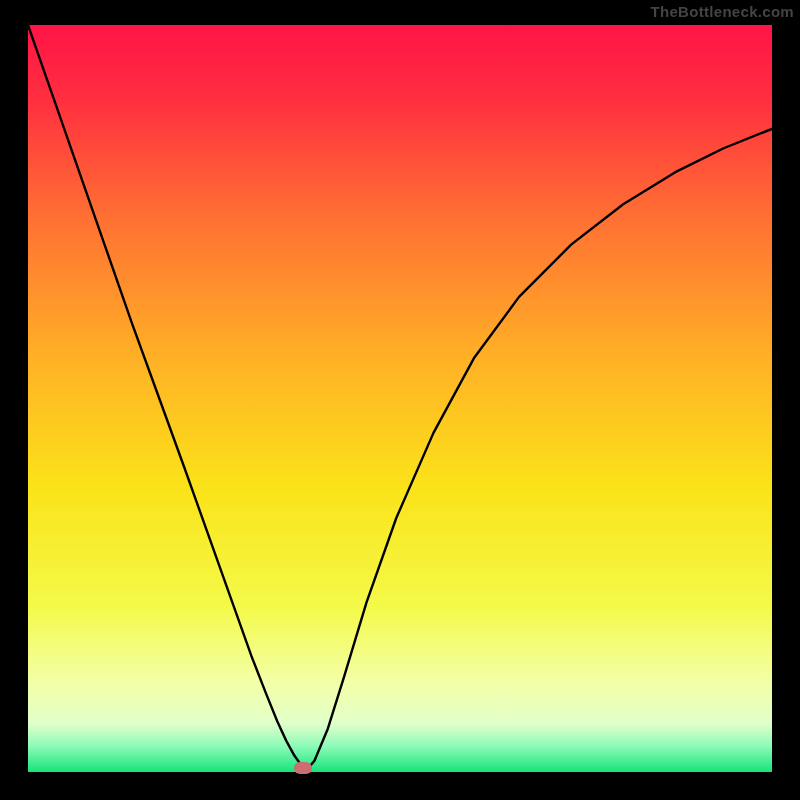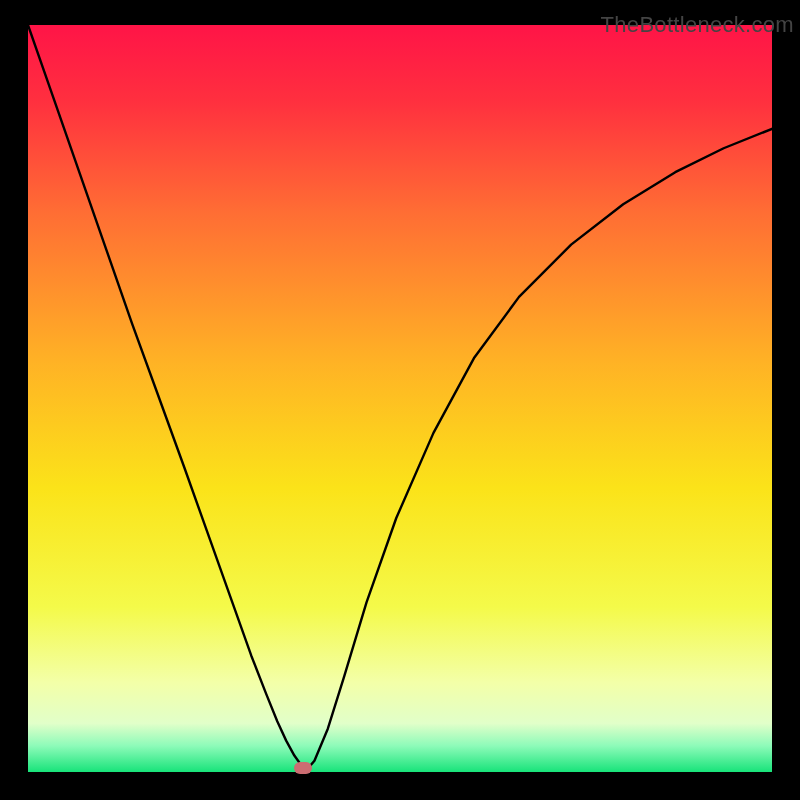--- a/index.html
+++ b/index.html
@@ -19,25 +19,25 @@
     height: 747px;
   }
   .gradient {
     position: absolute;
     left: 0; top: 0;
     width: 100%; height: 100%;
     z-index: 1;
   }
   .watermark {
     position: absolute;
-    top: 12px;
+    top: 3px;
     right: 6px;
     color: #444;
-    font-size: 22px;
-    font-weight: 400;
+    font-size: 15px;
+    font-weight: 700;
     letter-spacing: 0.3px;
     z-index: 5;
     user-select: none;
   }
   svg.curve {
     position: absolute;
     left: 0; top: 0;
     width: 100%; height: 100%;
     z-index: 3;
   }

